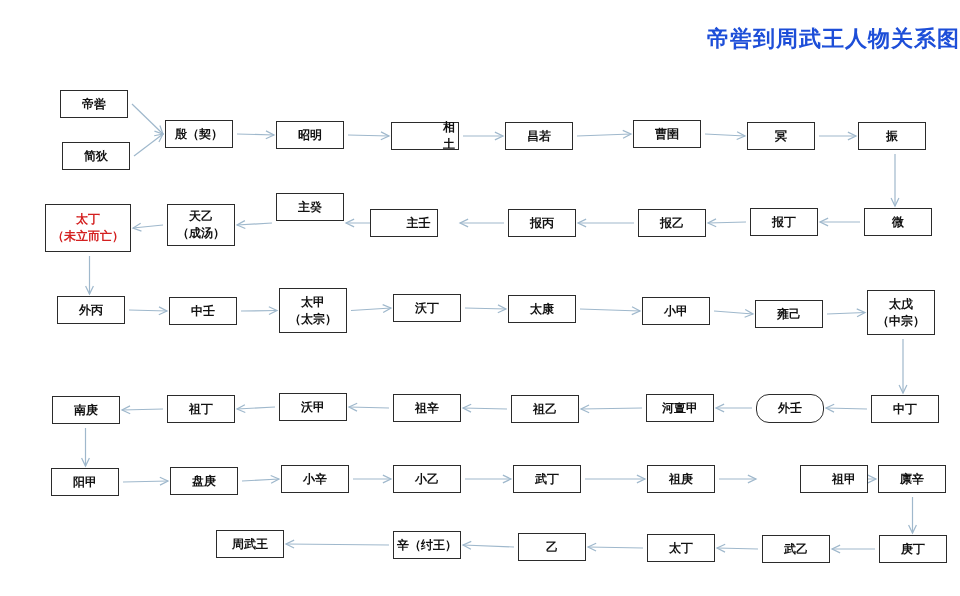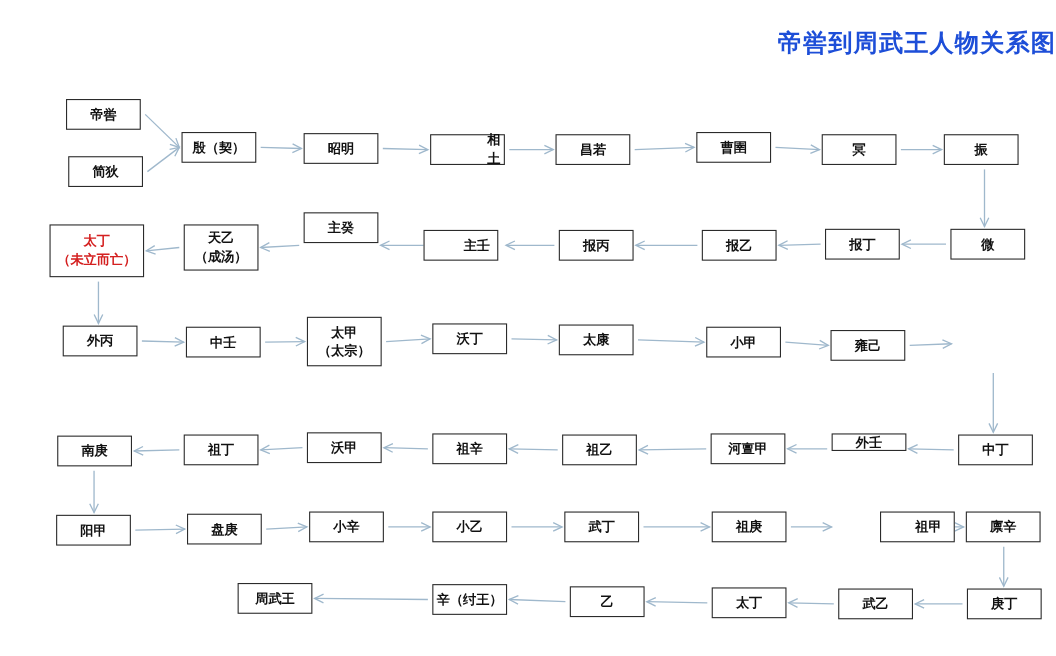--- a/index.html
+++ b/index.html
@@ -212,36 +212,38 @@
     <div class="node" style="left: 276px; top: 121px; width: 68px; height: 28px; border-color: rgb(43, 43, 43);">昭明</div>
     <div class="node" style="left: 391px; top: 122px; width: 68px; height: 28px; border-color: rgb(43, 43, 43); padding-left: 48px;">相土</div>
     <div class="node" style="left: 505px; top: 122px; width: 68px; height: 28px; border-color: rgb(43, 43, 43);">昌若</div>
     <div class="node" style="left: 633px; top: 120px; width: 68px; height: 28px; border-color: rgb(43, 43, 43);">曹圉</div>
     <div class="node" style="left: 747px; top: 122px; width: 68px; height: 28px; border-color: rgb(43, 43, 43);">冥</div>
     <div class="node" style="left: 858px; top: 122px; width: 68px; height: 28px; border-color: rgb(43, 43, 43);">振</div>
     <div class="node" style="left: 864px; top: 208px; width: 68px; height: 28px; border-color: rgb(43, 43, 43);">微</div>
     <div class="node" style="left: 750px; top: 208px; width: 68px; height: 28px; border-color: rgb(43, 43, 43);">报丁</div>
     <div class="node" style="left: 638px; top: 209px; width: 68px; height: 28px; border-color: rgb(43, 43, 43);">报乙</div>
     <div class="node" style="left: 508px; top: 209px; width: 68px; height: 28px; border-color: rgb(43, 43, 43);">报丙</div>
-    <div class="node" style="left: 385px; top: 209px; width: 68px; height: 28px; border-color: rgb(43, 43, 43); padding-left: 29px;">主壬</div>
+    <div class="node" style="left: 370px; top: 209px; width: 68px; height: 28px; border-color: rgb(43, 43, 43); padding-left: 29px;">主壬</div>
     <div class="node" style="left: 276px; top: 193px; width: 68px; height: 28px; border-color: rgb(43, 43, 43);">主癸</div>
     <div class="node" style="left: 167px; top: 204px; width: 68px; height: 42px; border-color: rgb(43, 43, 43);">天乙
 （成汤）</div>
     <div class="node red" style="left: 45px; top: 204px; width: 86px; height: 48px; border-color: rgb(43, 43, 43);">太丁
 （未立而亡）</div>
     <div class="node" style="left: 57px; top: 296px; width: 68px; height: 28px; border-color: rgb(43, 43, 43);">外丙</div>
     <div class="node" style="left: 169px; top: 297px; width: 68px; height: 28px; border-color: rgb(43, 43, 43);">中壬</div>
     <div class="node" style="left: 279px; top: 288px; width: 68px; height: 45px; border-color: rgb(43, 43, 43);">太甲
 （太宗）</div>
     <div class="node" style="left: 393px; top: 294px; width: 68px; height: 28px; border-color: rgb(43, 43, 43);">沃丁</div>
     <div class="node" style="left: 508px; top: 295px; width: 68px; height: 28px; border-color: rgb(43, 43, 43);">太康</div>
     <div class="node" style="left: 642px; top: 297px; width: 68px; height: 28px; border-color: rgb(43, 43, 43);">小甲</div>
     <div class="node" style="left: 755px; top: 300px; width: 68px; height: 28px; border-color: rgb(43, 43, 43);">雍己</div>
+    <div class="node" style="left: 867px; top: 290px; width: 68px; height: 45px; border-color: rgb(43, 43, 43);">太戊
+（中宗）</div>
     <div class="node" style="left: 871px; top: 395px; width: 68px; height: 28px; border-color: rgb(43, 43, 43);">中丁</div>
-    <div class="node" style="left: 756px; top: 394px; width: 68px; height: 16px; border-color: rgb(43, 43, 43);">外壬</div>
+    <div class="node" style="left: 756px; top: 394px; width: 68px; height: 29px; border-color: rgb(43, 43, 43); border-radius: 13px;">外壬</div>
     <div class="node" style="left: 646px; top: 394px; width: 68px; height: 28px; border-color: rgb(43, 43, 43);">河亶甲</div>
     <div class="node" style="left: 511px; top: 395px; width: 68px; height: 28px; border-color: rgb(43, 43, 43);">祖乙</div>
     <div class="node" style="left: 393px; top: 394px; width: 68px; height: 28px; border-color: rgb(43, 43, 43);">祖辛</div>
     <div class="node" style="left: 279px; top: 393px; width: 68px; height: 28px; border-color: rgb(43, 43, 43);">沃甲</div>
     <div class="node" style="left: 167px; top: 395px; width: 68px; height: 28px; border-color: rgb(43, 43, 43);">祖丁</div>
     <div class="node" style="left: 52px; top: 396px; width: 68px; height: 28px; border-color: rgb(43, 43, 43);">南庚</div>
     <div class="node" style="left: 51px; top: 468px; width: 68px; height: 28px; border-color: rgb(43, 43, 43);">阳甲</div>
     <div class="node" style="left: 170px; top: 467px; width: 68px; height: 28px; border-color: rgb(43, 43, 43);">盘庚</div>
     <div class="node" style="left: 281px; top: 465px; width: 68px; height: 28px; border-color: rgb(43, 43, 43);">小辛</div>
     <div class="node" style="left: 393px; top: 465px; width: 68px; height: 28px; border-color: rgb(43, 43, 43); font-family: Liberation Serif, serif;">小乙</div>

